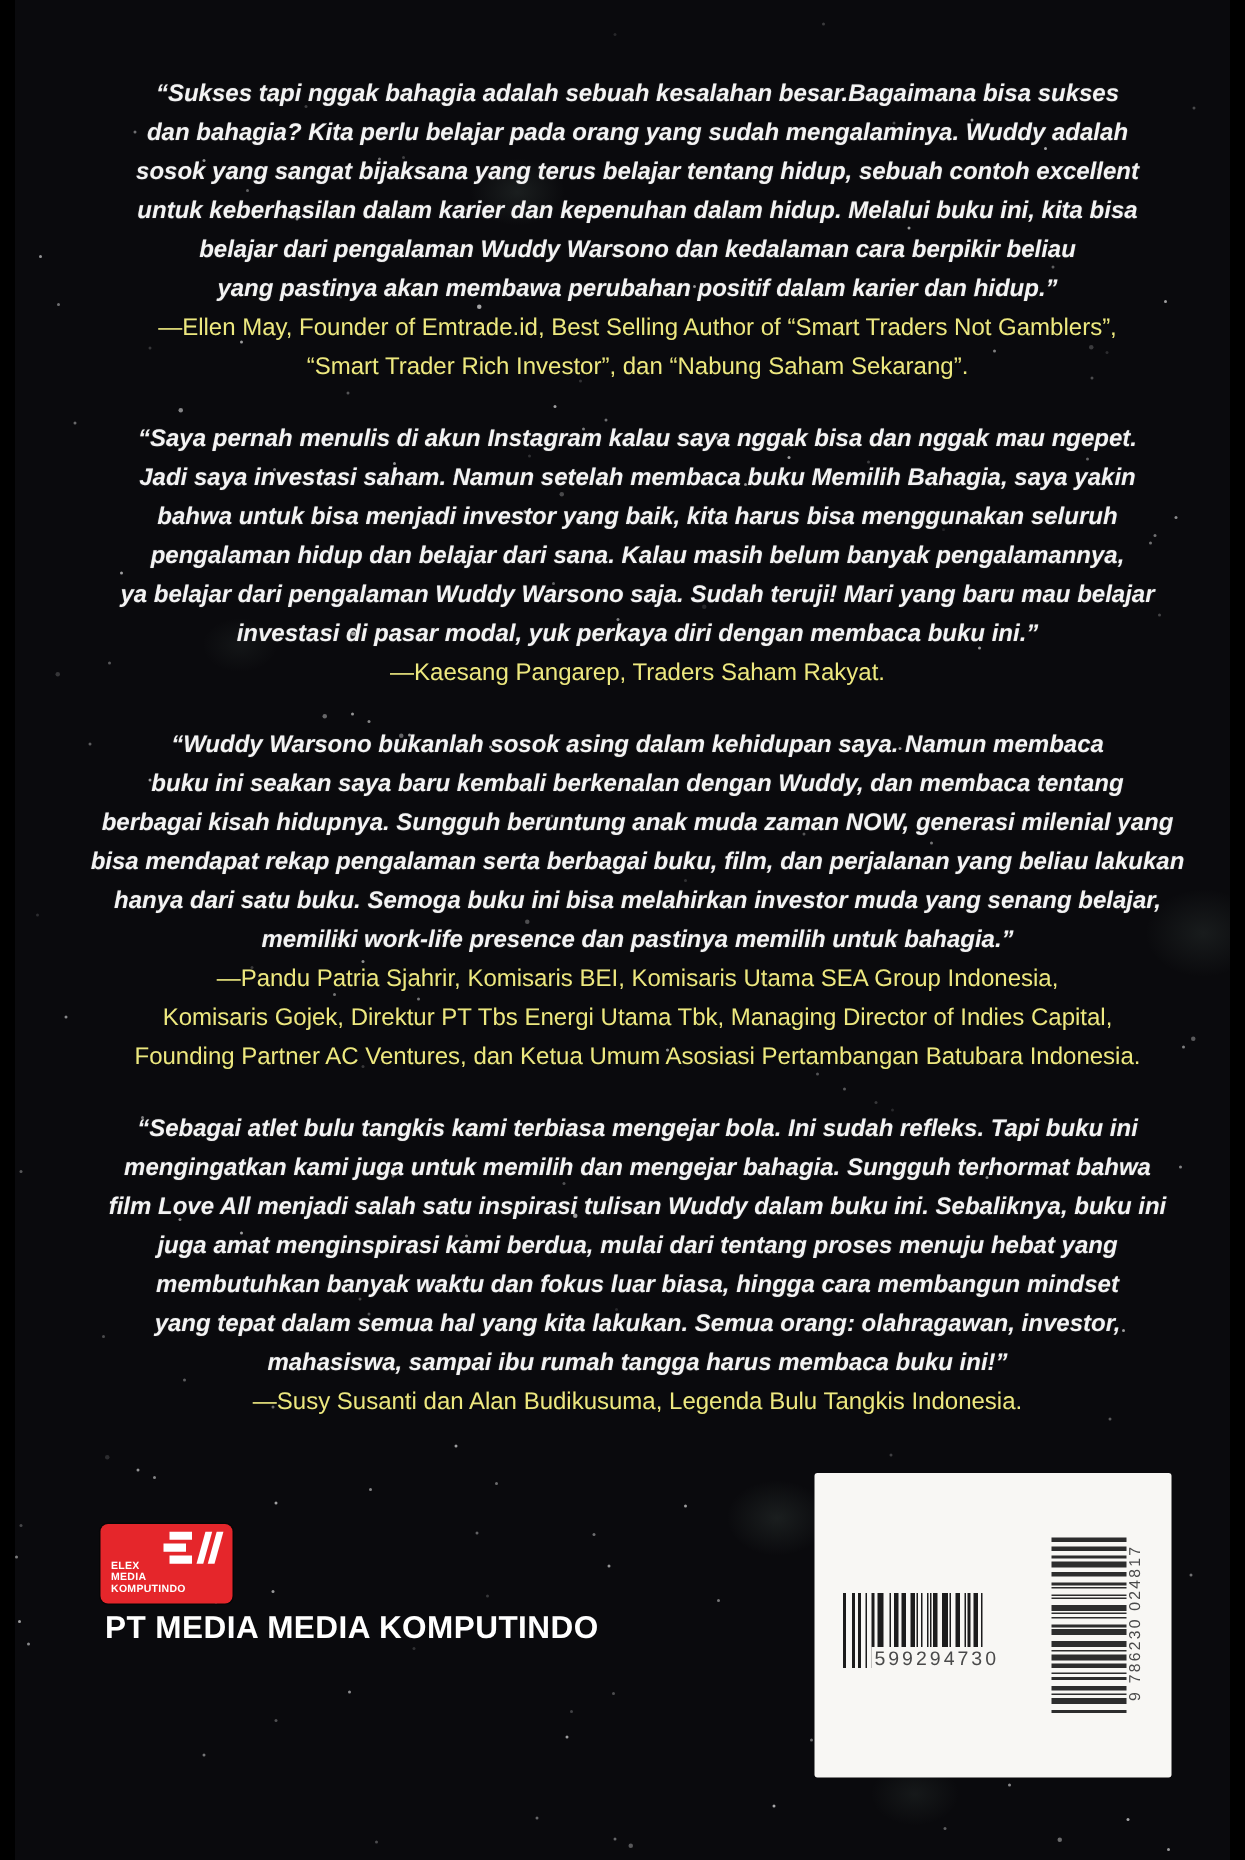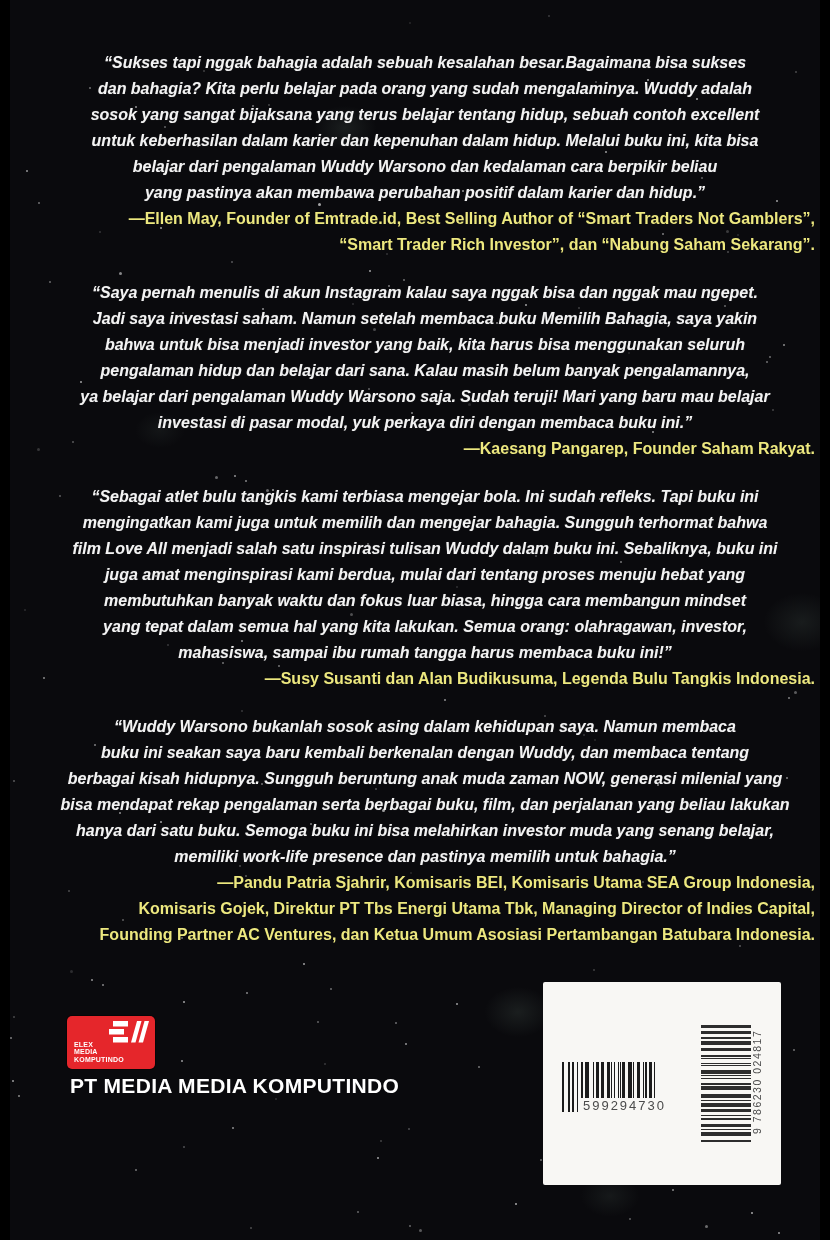--- a/index.html
+++ b/index.html
@@ -30,24 +30,23 @@
     color:#f3f3f3;
     font-style:italic;
     font-weight:bold;
     font-size:16px;
     line-height:26px;
     text-shadow:0 0 1px rgba(255,255,255,.25);
   }
   .attribution{
     white-space:pre-line;
     color:#ede87f;
-    font-weight:bold;
+    font-weight:normal;
     font-size:16px;
     line-height:26px;
-    text-align:right;
   }
 
   .logo{
     position:absolute;left:57px;top:1016px;width:88px;height:53px;
     background:#e5262b;border-radius:5px;
     box-shadow:0 0 0 1px rgba(0,0,0,.4);
   }
   .logo .glyph{position:absolute;right:5px;top:5px;}
   .logo .txt{
     position:absolute;left:7px;bottom:6px;
@@ -276,42 +275,42 @@
       <div class="attribution">—Ellen May, Founder of Emtrade.id, Best Selling Author of “Smart Traders Not Gamblers”,
 “Smart Trader Rich Investor”, dan “Nabung Saham Sekarang”.</div>
     </div>
     <div class="testimonial">
       <div class="quote">“Saya pernah menulis di akun Instagram kalau saya nggak bisa dan nggak mau ngepet.
 Jadi saya investasi saham. Namun setelah membaca buku Memilih Bahagia, saya yakin
 bahwa untuk bisa menjadi investor yang baik, kita harus bisa menggunakan seluruh
 pengalaman hidup dan belajar dari sana. Kalau masih belum banyak pengalamannya,
 ya belajar dari pengalaman Wuddy Warsono saja. Sudah teruji! Mari yang baru mau belajar
 investasi di pasar modal, yuk perkaya diri dengan membaca buku ini.”</div>
-      <div class="attribution">—Kaesang Pangarep, Founder Saham Rakyat.</div>
-    </div>
-    <div class="testimonial">
-      <div class="quote">“Sebagai atlet bulu tangkis kami terbiasa mengejar bola. Ini sudah refleks. Tapi buku ini
-mengingatkan kami juga untuk memilih dan mengejar bahagia. Sungguh terhormat bahwa
-film Love All menjadi salah satu inspirasi tulisan Wuddy dalam buku ini. Sebaliknya, buku ini
-juga amat menginspirasi kami berdua, mulai dari tentang proses menuju hebat yang
-membutuhkan banyak waktu dan fokus luar biasa, hingga cara membangun mindset
-yang tepat dalam semua hal yang kita lakukan. Semua orang: olahragawan, investor,
-mahasiswa, sampai ibu rumah tangga harus membaca buku ini!”</div>
-      <div class="attribution">—Susy Susanti dan Alan Budikusuma, Legenda Bulu Tangkis Indonesia.</div>
+      <div class="attribution">—Kaesang Pangarep, Traders Saham Rakyat.</div>
     </div>
     <div class="testimonial">
       <div class="quote">“Wuddy Warsono bukanlah sosok asing dalam kehidupan saya. Namun membaca
 buku ini seakan saya baru kembali berkenalan dengan Wuddy, dan membaca tentang
 berbagai kisah hidupnya. Sungguh beruntung anak muda zaman NOW, generasi milenial yang
 bisa mendapat rekap pengalaman serta berbagai buku, film, dan perjalanan yang beliau lakukan
 hanya dari satu buku. Semoga buku ini bisa melahirkan investor muda yang senang belajar,
 memiliki work-life presence dan pastinya memilih untuk bahagia.”</div>
       <div class="attribution">—Pandu Patria Sjahrir, Komisaris BEI, Komisaris Utama SEA Group Indonesia,
 Komisaris Gojek, Direktur PT Tbs Energi Utama Tbk, Managing Director of Indies Capital,
 Founding Partner AC Ventures, dan Ketua Umum Asosiasi Pertambangan Batubara Indonesia.</div>
+    </div>
+    <div class="testimonial">
+      <div class="quote">“Sebagai atlet bulu tangkis kami terbiasa mengejar bola. Ini sudah refleks. Tapi buku ini
+mengingatkan kami juga untuk memilih dan mengejar bahagia. Sungguh terhormat bahwa
+film Love All menjadi salah satu inspirasi tulisan Wuddy dalam buku ini. Sebaliknya, buku ini
+juga amat menginspirasi kami berdua, mulai dari tentang proses menuju hebat yang
+membutuhkan banyak waktu dan fokus luar biasa, hingga cara membangun mindset
+yang tepat dalam semua hal yang kita lakukan. Semua orang: olahragawan, investor,
+mahasiswa, sampai ibu rumah tangga harus membaca buku ini!”</div>
+      <div class="attribution">—Susy Susanti dan Alan Budikusuma, Legenda Bulu Tangkis Indonesia.</div>
     </div>
   </div>
 
   <div class="logo">
     <span class="glyph">
       <svg width="46" height="30" viewBox="0 0 46 30" aria-hidden="true">
         <g fill="#ffffff">
           <rect x="9" y="0" width="15" height="5.5"></rect>
           <rect x="5" y="8" width="15" height="5.5"></rect>
           <rect x="9" y="16" width="15" height="5.5"></rect>

